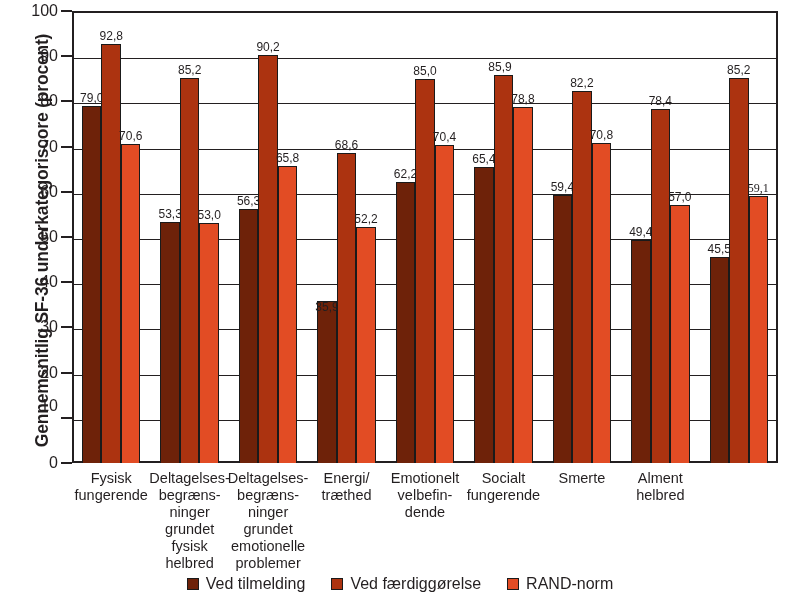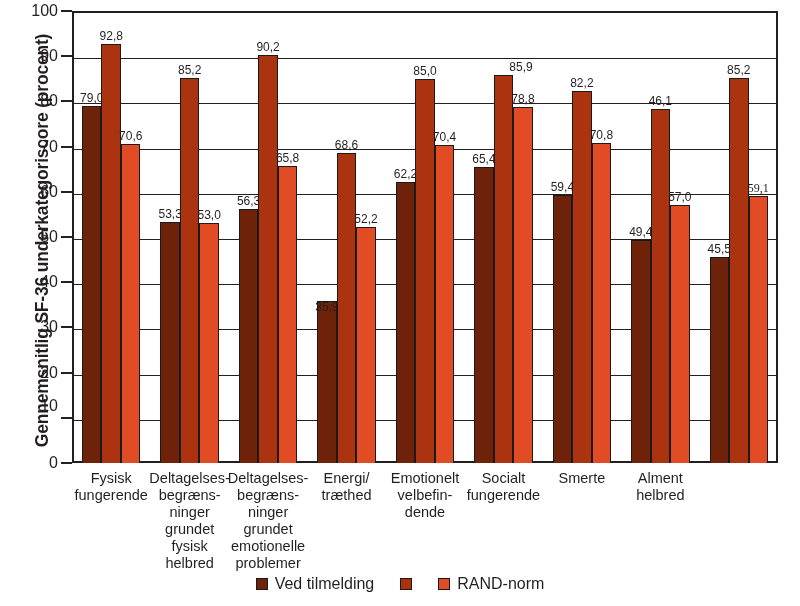--- a/index.html
+++ b/index.html
@@ -227,33 +227,33 @@
       <div class="bar-label" style="left: 294.056px; top: 201.056px;">52,2</div>
       <div class="bar" style="left: 323.75px; width: 19.5px; height: 281.144px; background: rgb(110, 34, 9);"></div>
       <div class="bar-label" style="left: 333.5px; top: 155.856px;">62,2</div>
       <div class="bar" style="left: 343.25px; width: 19.5px; height: 384.2px; background: rgb(172, 51, 16);"></div>
       <div class="bar-label" style="left: 353px; top: 52.8px;">85,0</div>
       <div class="bar" style="left: 362.75px; width: 19.5px; height: 318.208px; background: rgb(226, 76, 36);"></div>
       <div class="bar-label" style="left: 372.5px; top: 118.792px;">70,4</div>
       <div class="bar" style="left: 402.194px; width: 19.5px; height: 295.608px; background: rgb(110, 34, 9);"></div>
       <div class="bar-label" style="left: 411.944px; top: 141.392px;">65,4</div>
       <div class="bar" style="left: 421.694px; width: 19.5px; height: 388.268px; background: rgb(172, 51, 16);"></div>
-      <div class="bar-label" style="left: 449px; top: 48.732px;">85,9</div>
+      <div class="bar-label" style="left: 428px; top: 48.732px;">85,9</div>
       <div class="bar" style="left: 441.194px; width: 19.5px; height: 356.176px; background: rgb(226, 76, 36);"></div>
       <div class="bar-label" style="left: 450.944px; top: 80.824px;">78,8</div>
       <div class="bar" style="left: 480.639px; width: 19.5px; height: 268.488px; background: rgb(110, 34, 9);"></div>
       <div class="bar-label" style="left: 490.389px; top: 168.512px;">59,4</div>
       <div class="bar" style="left: 500.139px; width: 19.5px; height: 371.544px; background: rgb(172, 51, 16);"></div>
       <div class="bar-label" style="left: 509.889px; top: 65.456px;">82,2</div>
       <div class="bar" style="left: 519.639px; width: 19.5px; height: 320.016px; background: rgb(226, 76, 36);"></div>
       <div class="bar-label" style="left: 529.389px; top: 116.984px;">70,8</div>
       <div class="bar" style="left: 559.083px; width: 19.5px; height: 223.288px; background: rgb(110, 34, 9);"></div>
       <div class="bar-label" style="left: 568.833px; top: 213.712px;">49,4</div>
       <div class="bar" style="left: 578.583px; width: 19.5px; height: 354.368px; background: rgb(172, 51, 16);"></div>
-      <div class="bar-label" style="left: 588.333px; top: 82.632px;">46,1</div>
+      <div class="bar-label" style="left: 588.333px; top: 82.632px;">78,4</div>
       <div class="bar" style="left: 598.083px; width: 19.5px; height: 257.64px; background: rgb(226, 76, 36);"></div>
       <div class="bar-label" style="left: 607.833px; top: 179.36px;">57,0</div>
       <div class="bar" style="left: 637.528px; width: 19.5px; height: 205.66px; background: rgb(110, 34, 9);"></div>
       <div class="bar-label" style="left: 647.278px; top: 231.34px;">45,5</div>
       <div class="bar" style="left: 657.028px; width: 19.5px; height: 385.104px; background: rgb(172, 51, 16);"></div>
       <div class="bar-label" style="left: 666.778px; top: 51.896px;">85,2</div>
       <div class="bar" style="left: 676.528px; width: 19.5px; height: 267.132px; background: rgb(226, 76, 36);"></div>
       <div class="bar-label" style="left: 686.278px; top: 169.868px; font-family: Liberation Serif, serif;">59,1</div>
     </div>
 
@@ -268,20 +268,21 @@
       <div class="x-label" style="left: 588.333px; width: 94.4444px; margin-left: 0px;">Alment<br>helbred</div>
     </div>
 
   <div class="legend" id="legend">
       <div class="legend-item">
         <span class="legend-swatch" style="background: rgb(110, 34, 9);"></span>
         <span class="legend-label">Ved tilmelding</span>
       </div>
       <div class="legend-item">
         <span class="legend-swatch" style="background: rgb(172, 51, 16);"></span>
+        <span class="legend-label">Ved færdiggørelse</span>
       </div>
       <div class="legend-item">
         <span class="legend-swatch" style="background: rgb(226, 76, 36);"></span>
         <span class="legend-label">RAND-norm</span>
       </div>
     </div>
 
 </div>
 
 </body></html>

